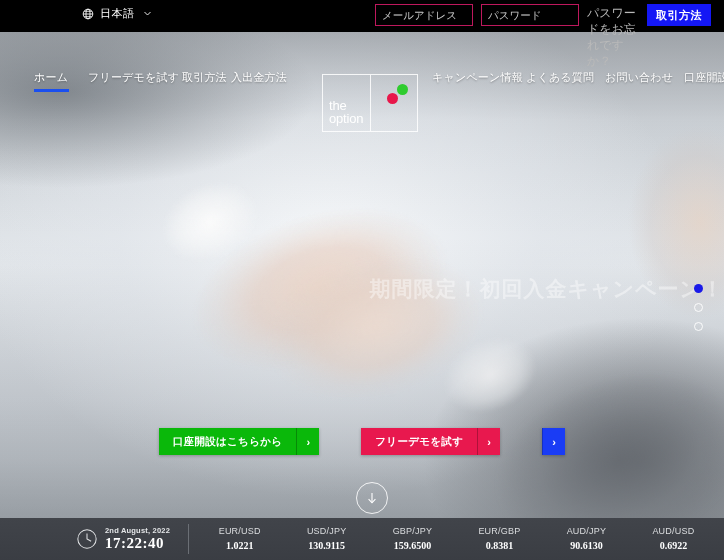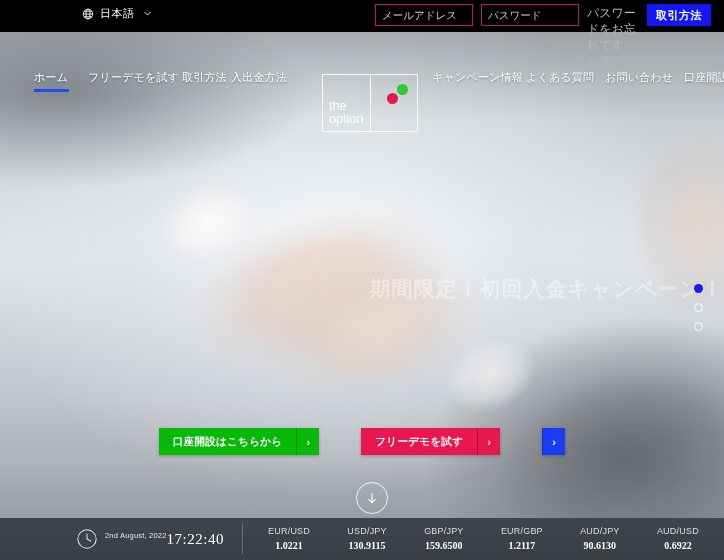--- a/index.html
+++ b/index.html
@@ -333,21 +333,21 @@
   .clock-block {
     display: flex;
     align-items: center;
     gap: 7px;
     margin-left: 76px;
     padding-right: 18px;
     border-right: 1px solid #6b6f75;
     height: 30px;
   }
   .clock-icon { display: block; }
-  .clock-text { display: flex; flex-direction: row; line-height: 1; }
+  .clock-text { display: flex; flex-direction: column; line-height: 1; font-weight: bold; }
   .clock-date { color: #e4e6e8; font-size: 7.5px; margin-bottom: 2px; letter-spacing: .2px; }
   .clock-time { color: #ffffff; font-size: 15px; font-family: "Liberation Serif", serif; letter-spacing: .5px; }
   .pairs {
     display: flex;
     flex: 1;
     justify-content: space-around;
     padding: 0 18px 0 18px;
     gap: 23px;
   }
   .pair {
@@ -481,21 +481,21 @@
       <div class="pair">
         <span class="pair-name">USD/JPY</span>
         <span class="pair-rate">130.9115</span>
       </div>
       <div class="pair">
         <span class="pair-name">GBP/JPY</span>
         <span class="pair-rate">159.6500</span>
       </div>
       <div class="pair">
         <span class="pair-name">EUR/GBP</span>
-        <span class="pair-rate">1.2117</span>
+        <span class="pair-rate">0.8381</span>
       </div>
       <div class="pair">
         <span class="pair-name">AUD/JPY</span>
         <span class="pair-rate">90.6130</span>
       </div>
       <div class="pair">
         <span class="pair-name">AUD/USD</span>
         <span class="pair-rate">0.6922</span>
       </div>
     </div>

